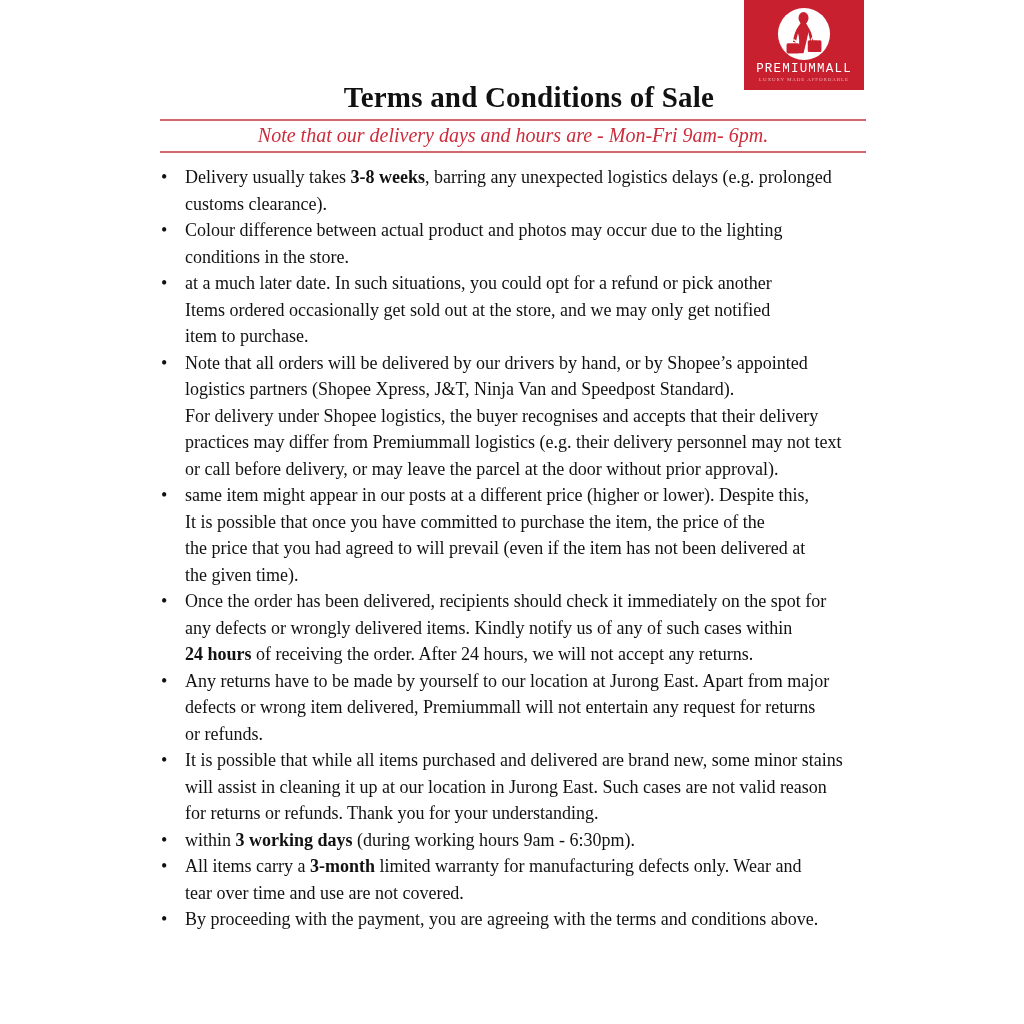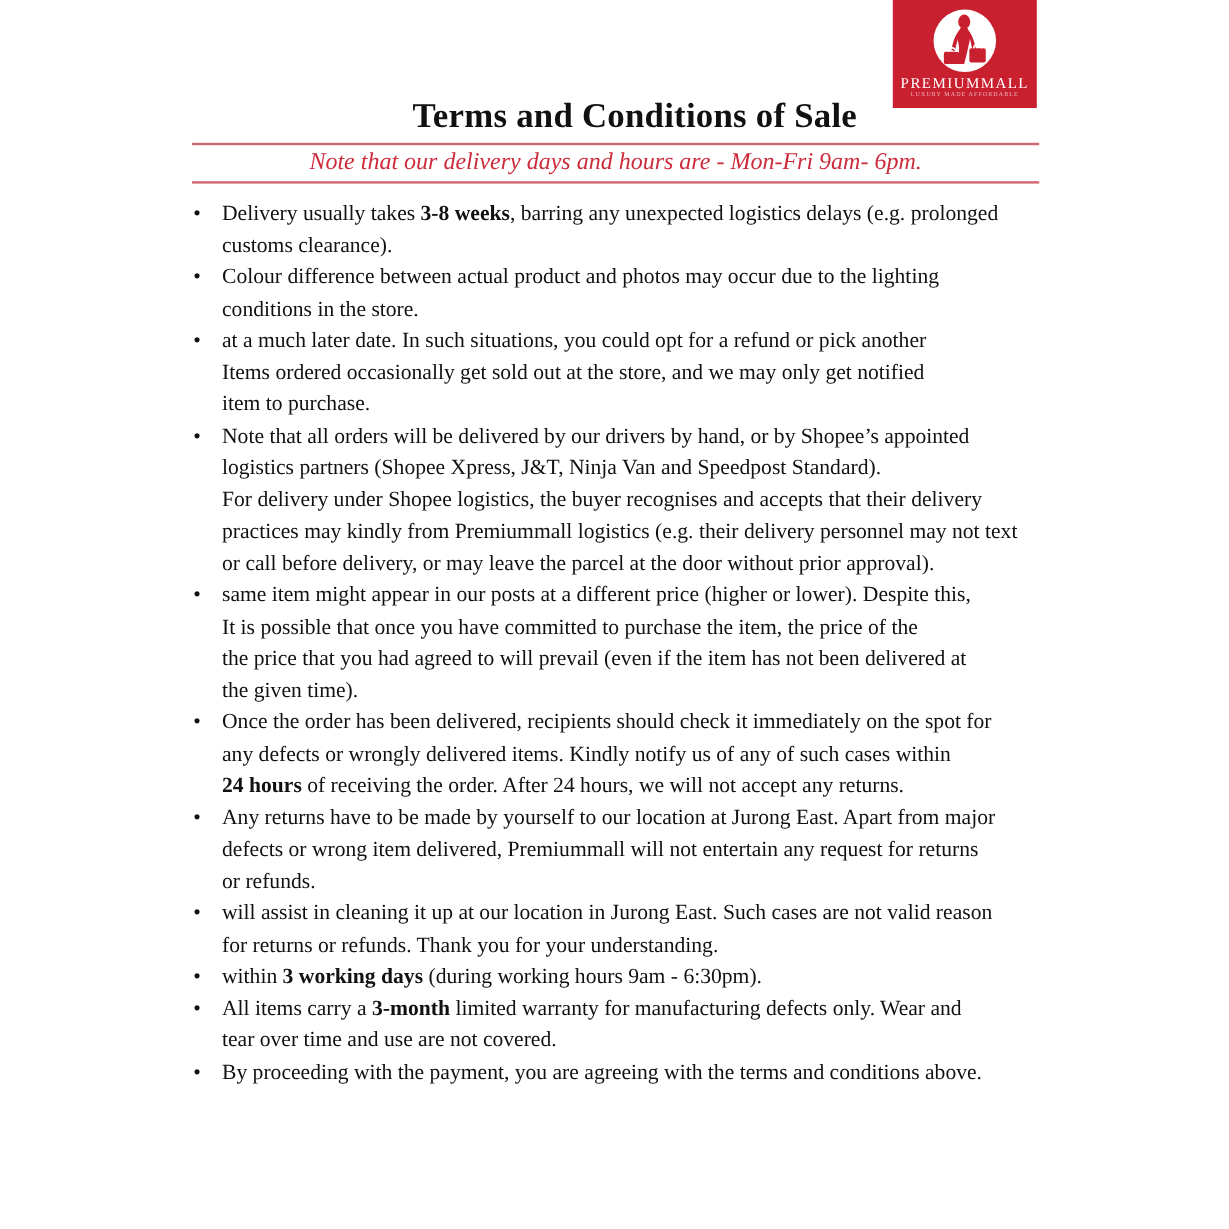--- a/index.html
+++ b/index.html
@@ -14,21 +14,21 @@
   
   .logo {
     position: absolute; left: 744px; top: 0; width: 120px; height: 90px;
     background: var(--logo-red, #C9202F);
     display: flex; flex-direction: column; align-items: center;
     box-sizing: border-box; padding-top: 7px;
   }
   .logo svg { display: block; }
   .logo .brand {
     color: #ffffff; font-size: 12.5px; letter-spacing: 1.2px;
-    margin-top: 2px; line-height: 12px; white-space: nowrap;
+    margin-top: 2px; line-height: 12px; white-space: nowrap; font-family: Liberation Mono, monospace;
   }
   .logo .tagline {
     color: #e9b3ba; font-size: 5px; letter-spacing: 0.9px;
     margin-top: 2px; line-height: 6px; white-space: nowrap;
   }
 
   
   .title {
     position: absolute; top: 64px; left: 0; width: 1024px; margin: 17px;
     text-align: center; font-size: 29px; font-weight: bold; letter-spacing: 0.2px;
@@ -102,40 +102,41 @@
       </li>
       <li>
         <div class="line"><span>at a much later date. In such situations, you could opt for a refund or pick another</span></div>
         <div class="line"><span>Items ordered occasionally get sold out at the store, and we may only get notified</span></div>
         <div class="line"><span>item to purchase.</span></div>
       </li>
       <li>
         <div class="line"><span>Note that all orders will be delivered by our drivers by hand, or by Shopee’s appointed</span></div>
         <div class="line"><span>logistics partners (Shopee Xpress, J&amp;T, Ninja Van and Speedpost Standard).</span></div>
         <div class="line"><span>For delivery under Shopee logistics, the buyer recognises and accepts that their delivery</span></div>
-        <div class="line"><span>practices may kindly from Premiummall logistics (e.g. their delivery personnel may not text</span></div>
+        <div class="line"><span>practices may differ from Premiummall logistics (e.g. their delivery personnel may not text</span></div>
         <div class="line"><span>or call before delivery, or may leave the parcel at the door without prior approval).</span></div>
       </li>
       <li>
         <div class="line"><span>same item might appear in our posts at a different price (higher or lower). Despite this,</span></div>
         <div class="line"><span>It is possible that once you have committed to purchase the item, the price of the</span></div>
         <div class="line"><span>the price that you had agreed to will prevail (even if the item has not been delivered at</span></div>
         <div class="line"><span>the given time).</span></div>
       </li>
       <li>
         <div class="line"><span>Once the order has been delivered, recipients should check it immediately on the spot for</span></div>
         <div class="line"><span>any defects or wrongly delivered items. Kindly notify us of any of such cases within</span></div>
         <div class="line"><b>24 hours</b><span> of receiving the order. After 24 hours, we will not accept any returns.</span></div>
       </li>
       <li>
         <div class="line"><span>Any returns have to be made by yourself to our location at Jurong East. Apart from major</span></div>
         <div class="line"><span>defects or wrong item delivered, Premiummall will not entertain any request for returns</span></div>
         <div class="line"><span>or refunds.</span></div>
       </li>
       <li>
+        <div class="line"><span>It is possible that while all items purchased and delivered are brand new, some minor stains</span></div>
         <div class="line"><span>will assist in cleaning it up at our location in Jurong East. Such cases are not valid reason</span></div>
         <div class="line"><span>for returns or refunds. Thank you for your understanding.</span></div>
       </li>
       <li>
         <div class="line"><span>within </span><b>3 working days</b><span> (during working hours 9am - 6:30pm).</span></div>
       </li>
       <li>
         <div class="line"><span>All items carry a </span><b>3-month</b><span> limited warranty for manufacturing defects only. Wear and</span></div>
         <div class="line"><span>tear over time and use are not covered.</span></div>
       </li>

